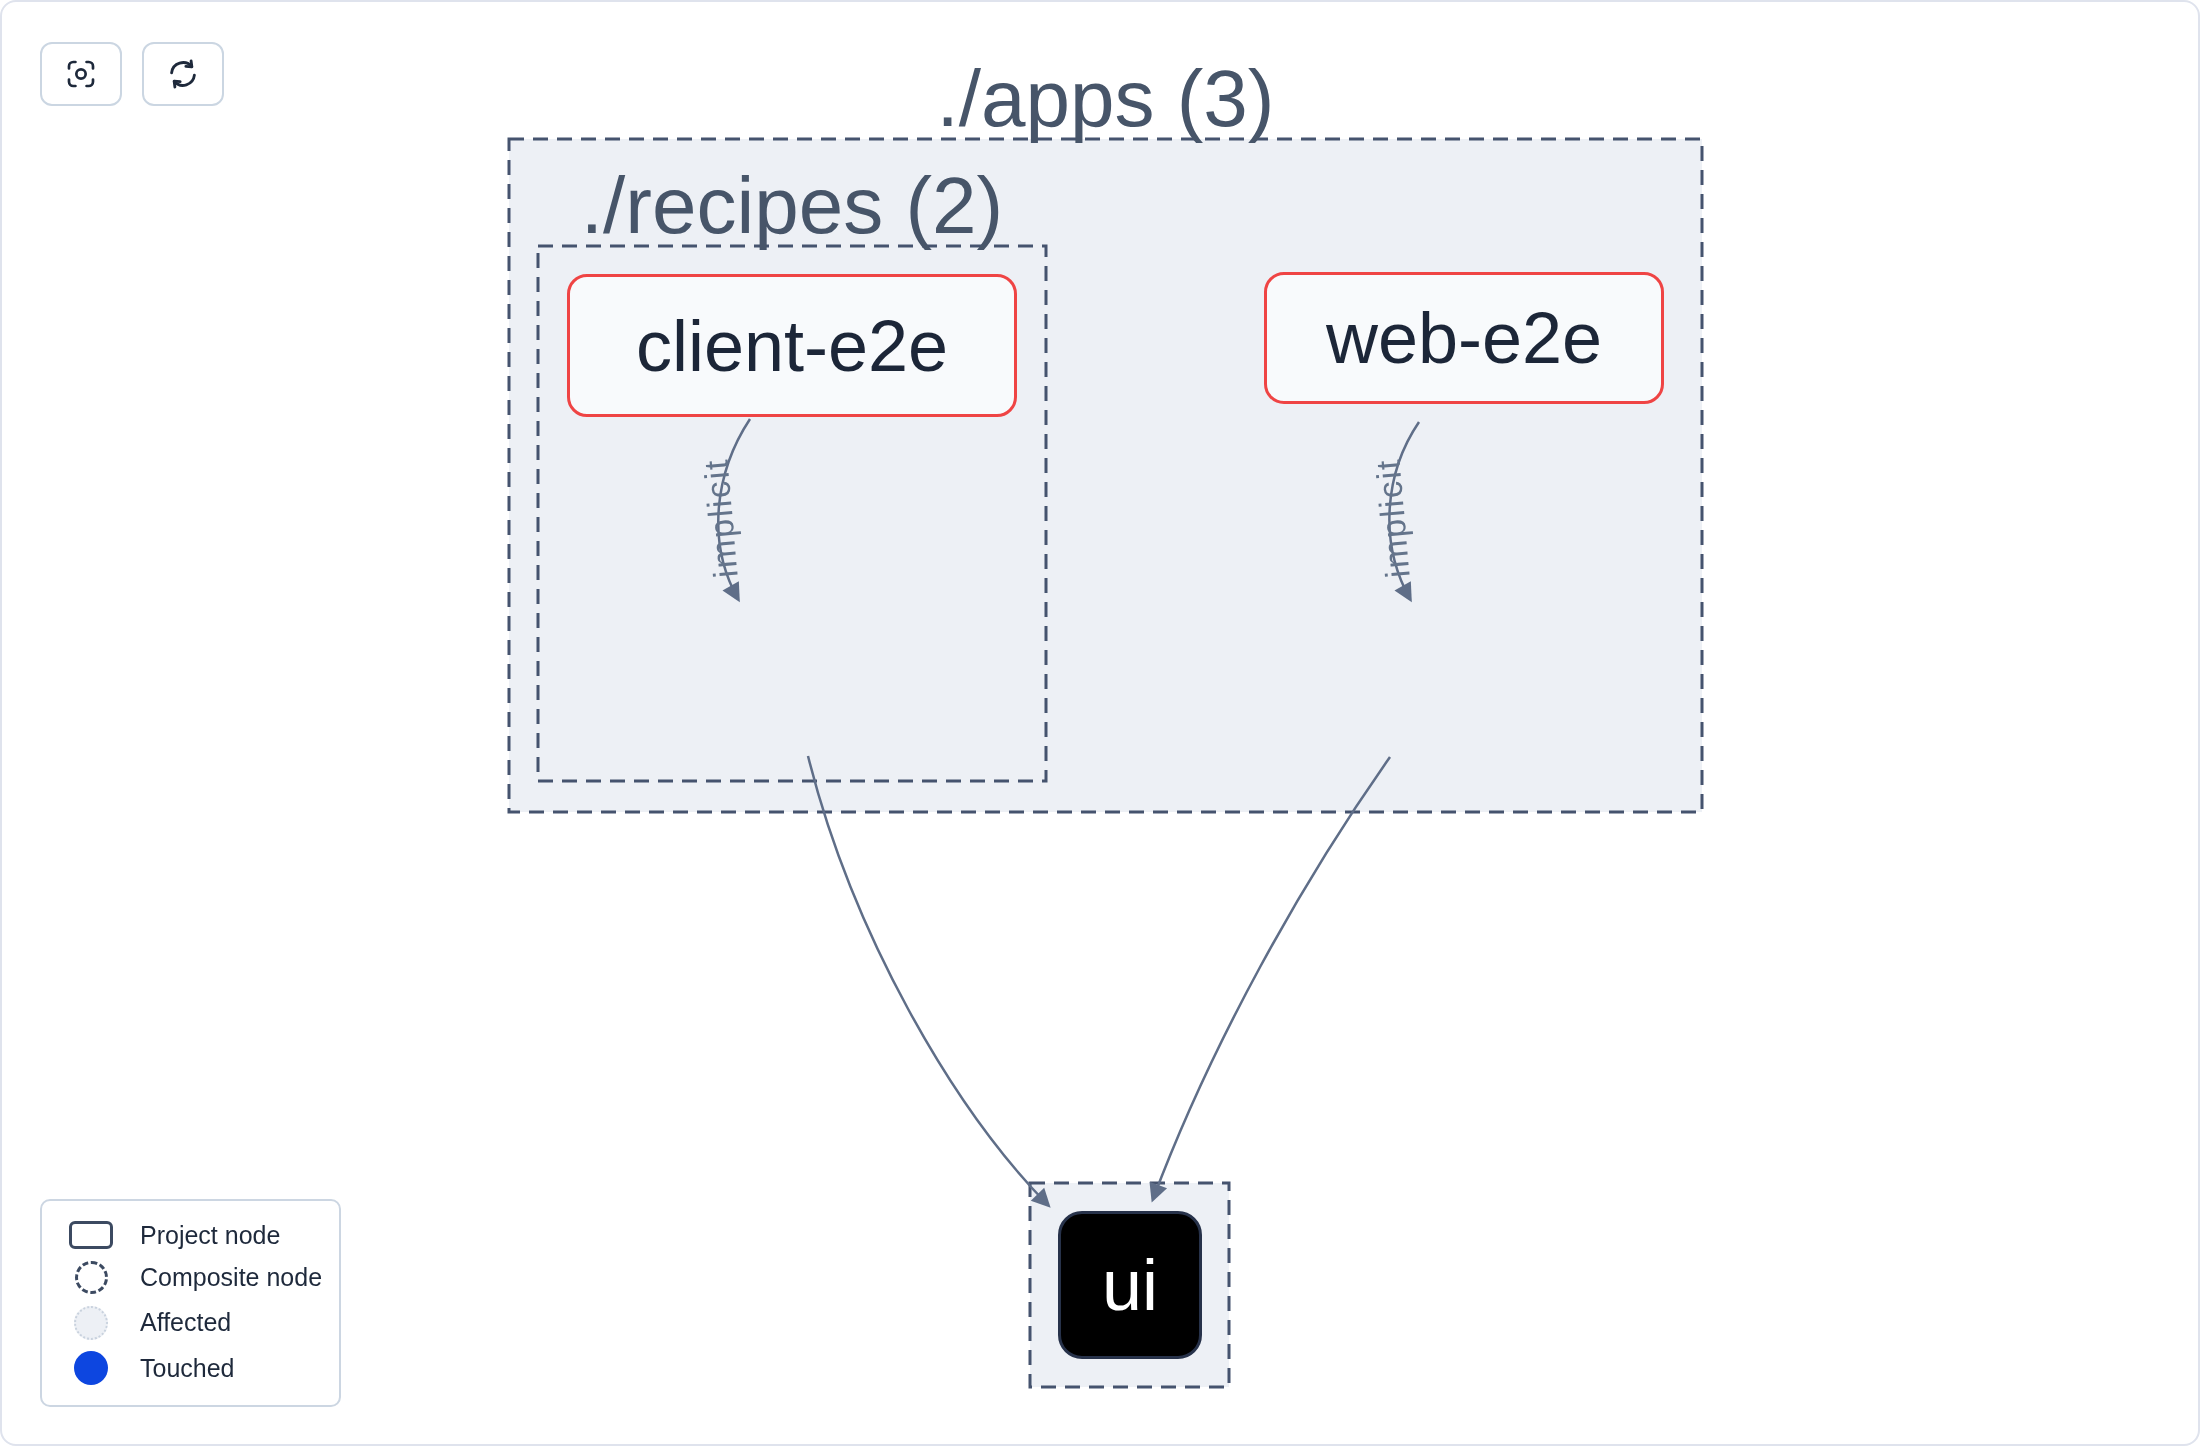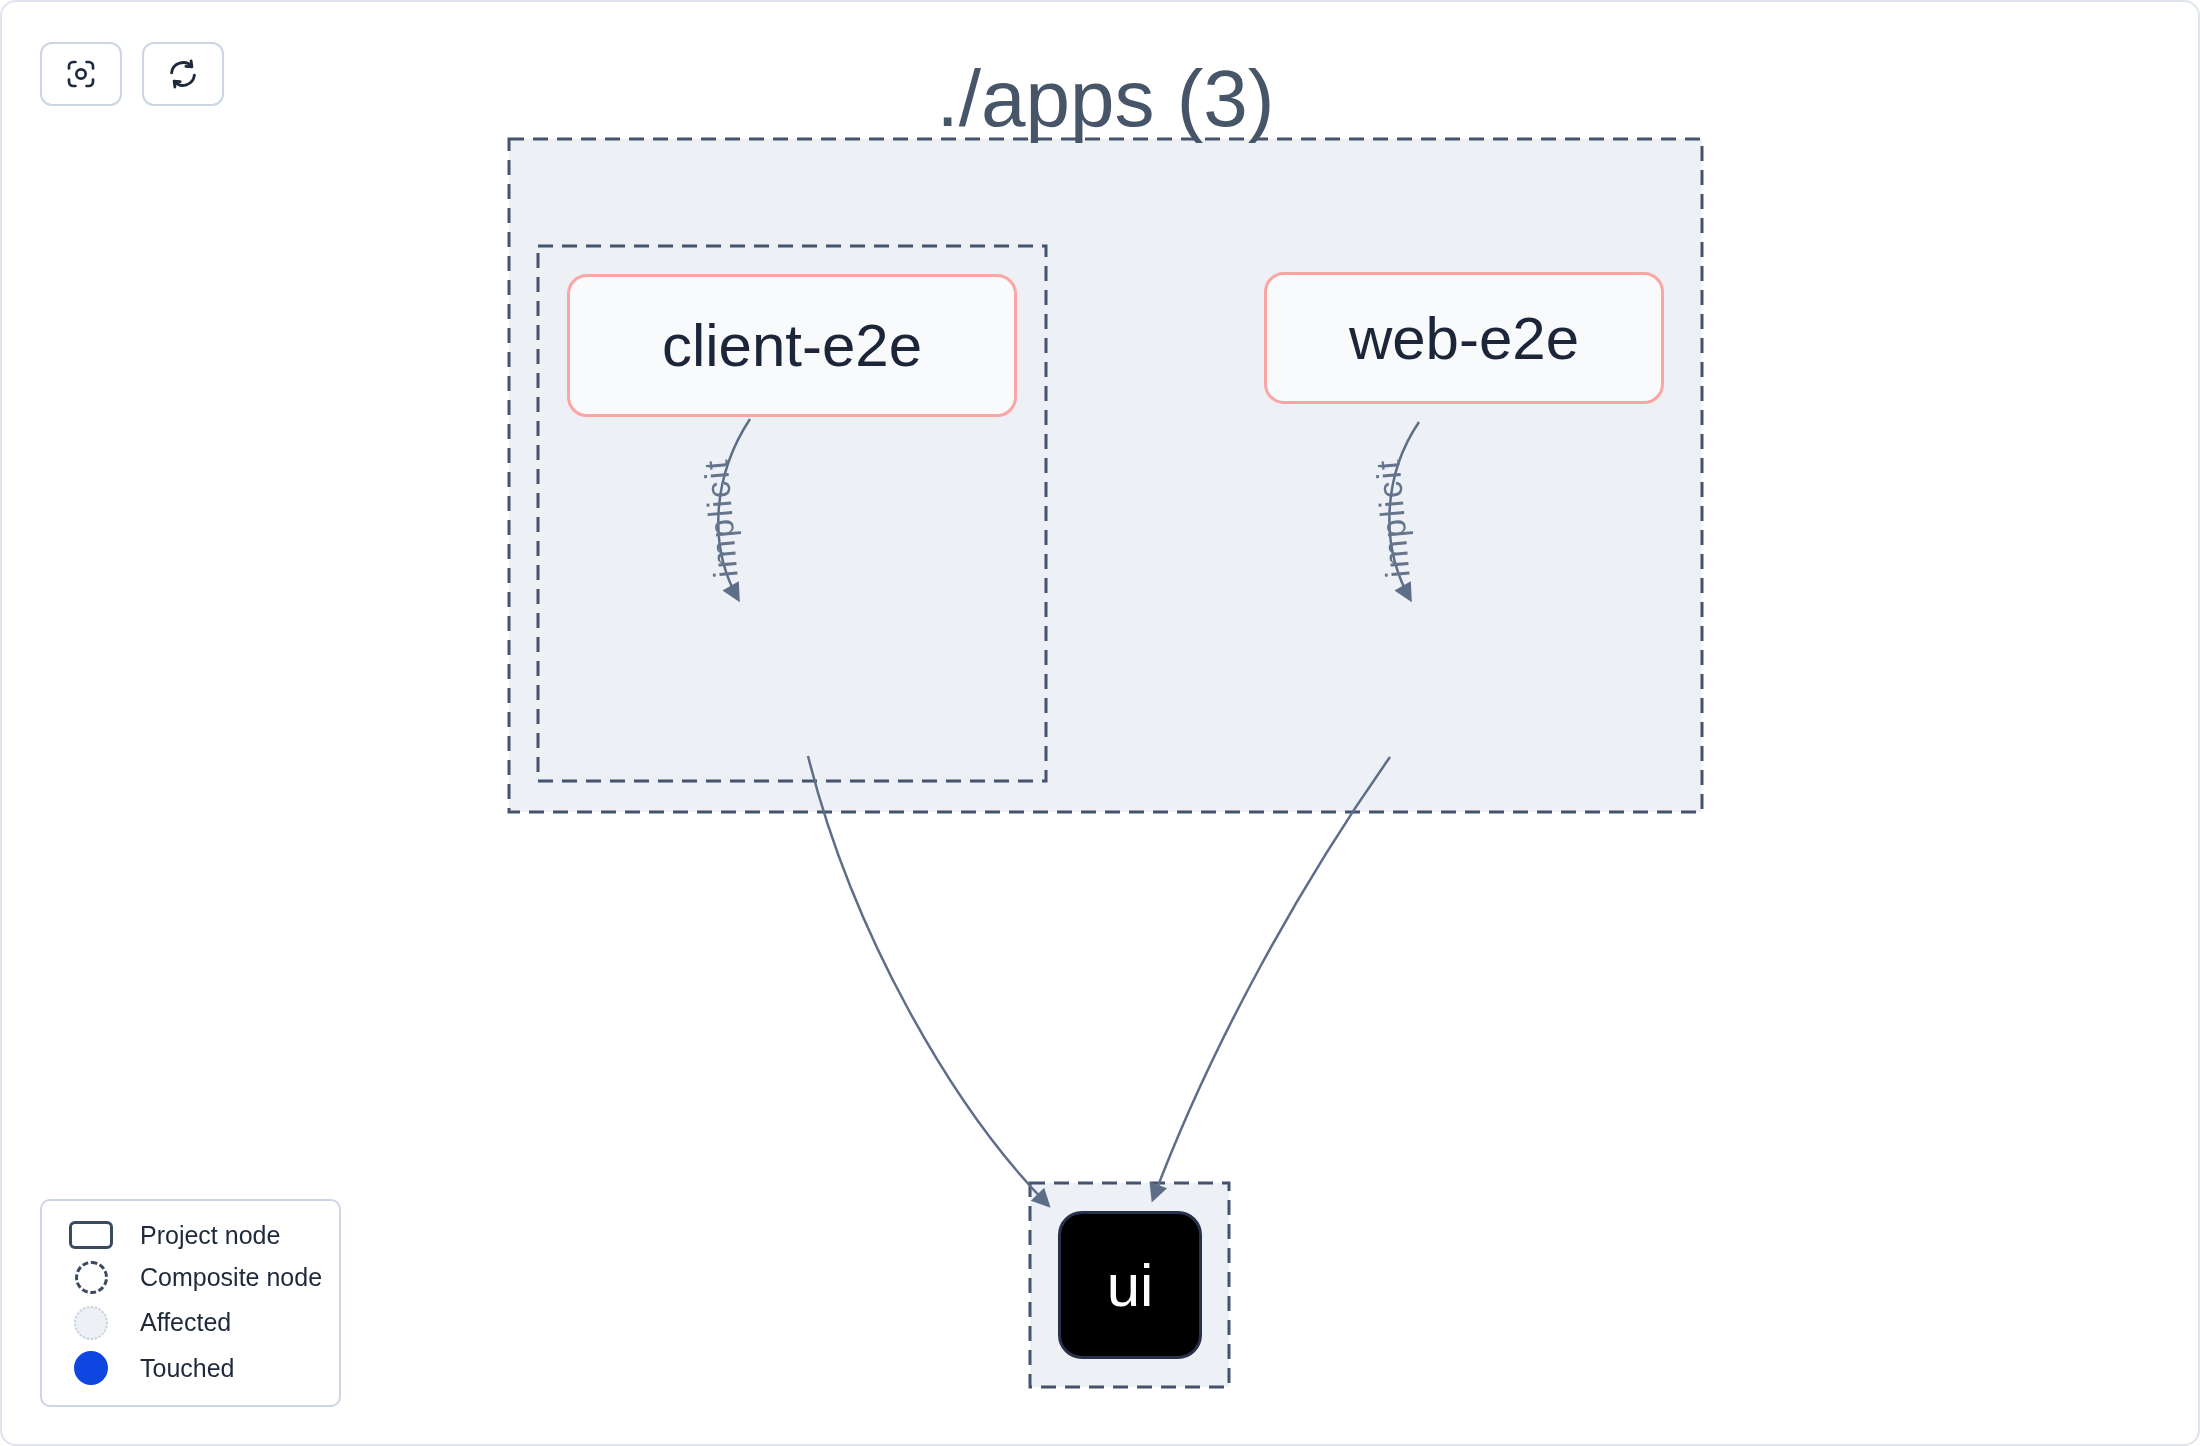--- a/index.html
+++ b/index.html
@@ -22,22 +22,22 @@
 
   .edge-label{
     position:absolute;z-index:4;font-size:34px;letter-spacing:2px;color:#64748b;
     white-space:nowrap;
   }
   .el-1{left:719px;top:516px;transform:translate(-50%,-50%) rotate(-95deg);}
   .el-2{left:1391px;top:516px;transform:translate(-50%,-50%) rotate(-95deg);}
 
   .node{
     position:absolute;z-index:5;display:flex;align-items:center;justify-content:center;
-    background:#f8fafc;border:3px solid #fca5a5;border-radius:20px;
-    font-size:60px;color:#1c2638;cursor:pointer;box-sizing:border-box;
+    background:#f8fafc;border:3px solid #ef4444;border-radius:20px;
+    font-size:72px;color:#1c2638;cursor:pointer;box-sizing:border-box;
   }
   .n-client-e2e{left:565px;top:272px;width:450px;height:143px;}
   .n-web-e2e{left:1262px;top:270px;width:400px;height:132px;}
   .n-client{left:652px;top:607px;width:280px;height:145px;}
   .n-web{left:1348px;top:607px;width:232px;height:148px;}
   .n-ui{left:1056px;top:1209px;width:144px;height:148px;background:#000000;color:#ffffff;
         border-color:#27324a;border-radius:24px;}
 
   .toolbar{position:absolute;left:38px;top:40px;display:flex;gap:20px;z-index:10;}
   .tbtn{
@@ -64,20 +64,21 @@
 
 <div class="canvas">
 
   <svg class="layer containers-svg" viewBox="0 0 2200 1446">
     <rect x="507" y="137" width="1193" height="673" fill="#edf0f5" stroke="#45536e" stroke-width="3" stroke-dasharray="15 9"></rect>
     <rect x="536" y="244" width="508" height="535" fill="#edf0f5" stroke="#45536e" stroke-width="3" stroke-dasharray="15 9"></rect>
     <rect x="1028" y="1181" width="199" height="204" fill="#edf0f5" stroke="#45536e" stroke-width="3" stroke-dasharray="15 9"></rect>
   </svg>
 
   <div class="ctitle t-apps">./apps (3)</div>
+  <div class="ctitle t-recipes">./recipes (2)</div>
 
   <svg class="layer edges-svg" viewBox="0 0 2200 1446">
     <defs>
       <marker id="arrowhead" viewBox="0 0 12 12" refX="9" refY="6" markerWidth="9" markerHeight="9" orient="auto-start-reverse">
         <path d="M1 1 L11 6 L1 11 Z" fill="#5f6e88"></path>
       </marker>
     </defs>
     <path d="M 748 417 C 713 470 704 540 736 597" fill="none" stroke="#5f6e88" stroke-width="2.5" marker-end="url(#arrowhead)"></path>
     <path d="M 1417 420 C 1383 470 1376 540 1408 597" fill="none" stroke="#5f6e88" stroke-width="2.5" marker-end="url(#arrowhead)"></path>
     <path d="M 806 754 C 850 930 950 1105 1046 1203" fill="none" stroke="#5f6e88" stroke-width="2.5" marker-end="url(#arrowhead)"></path>

